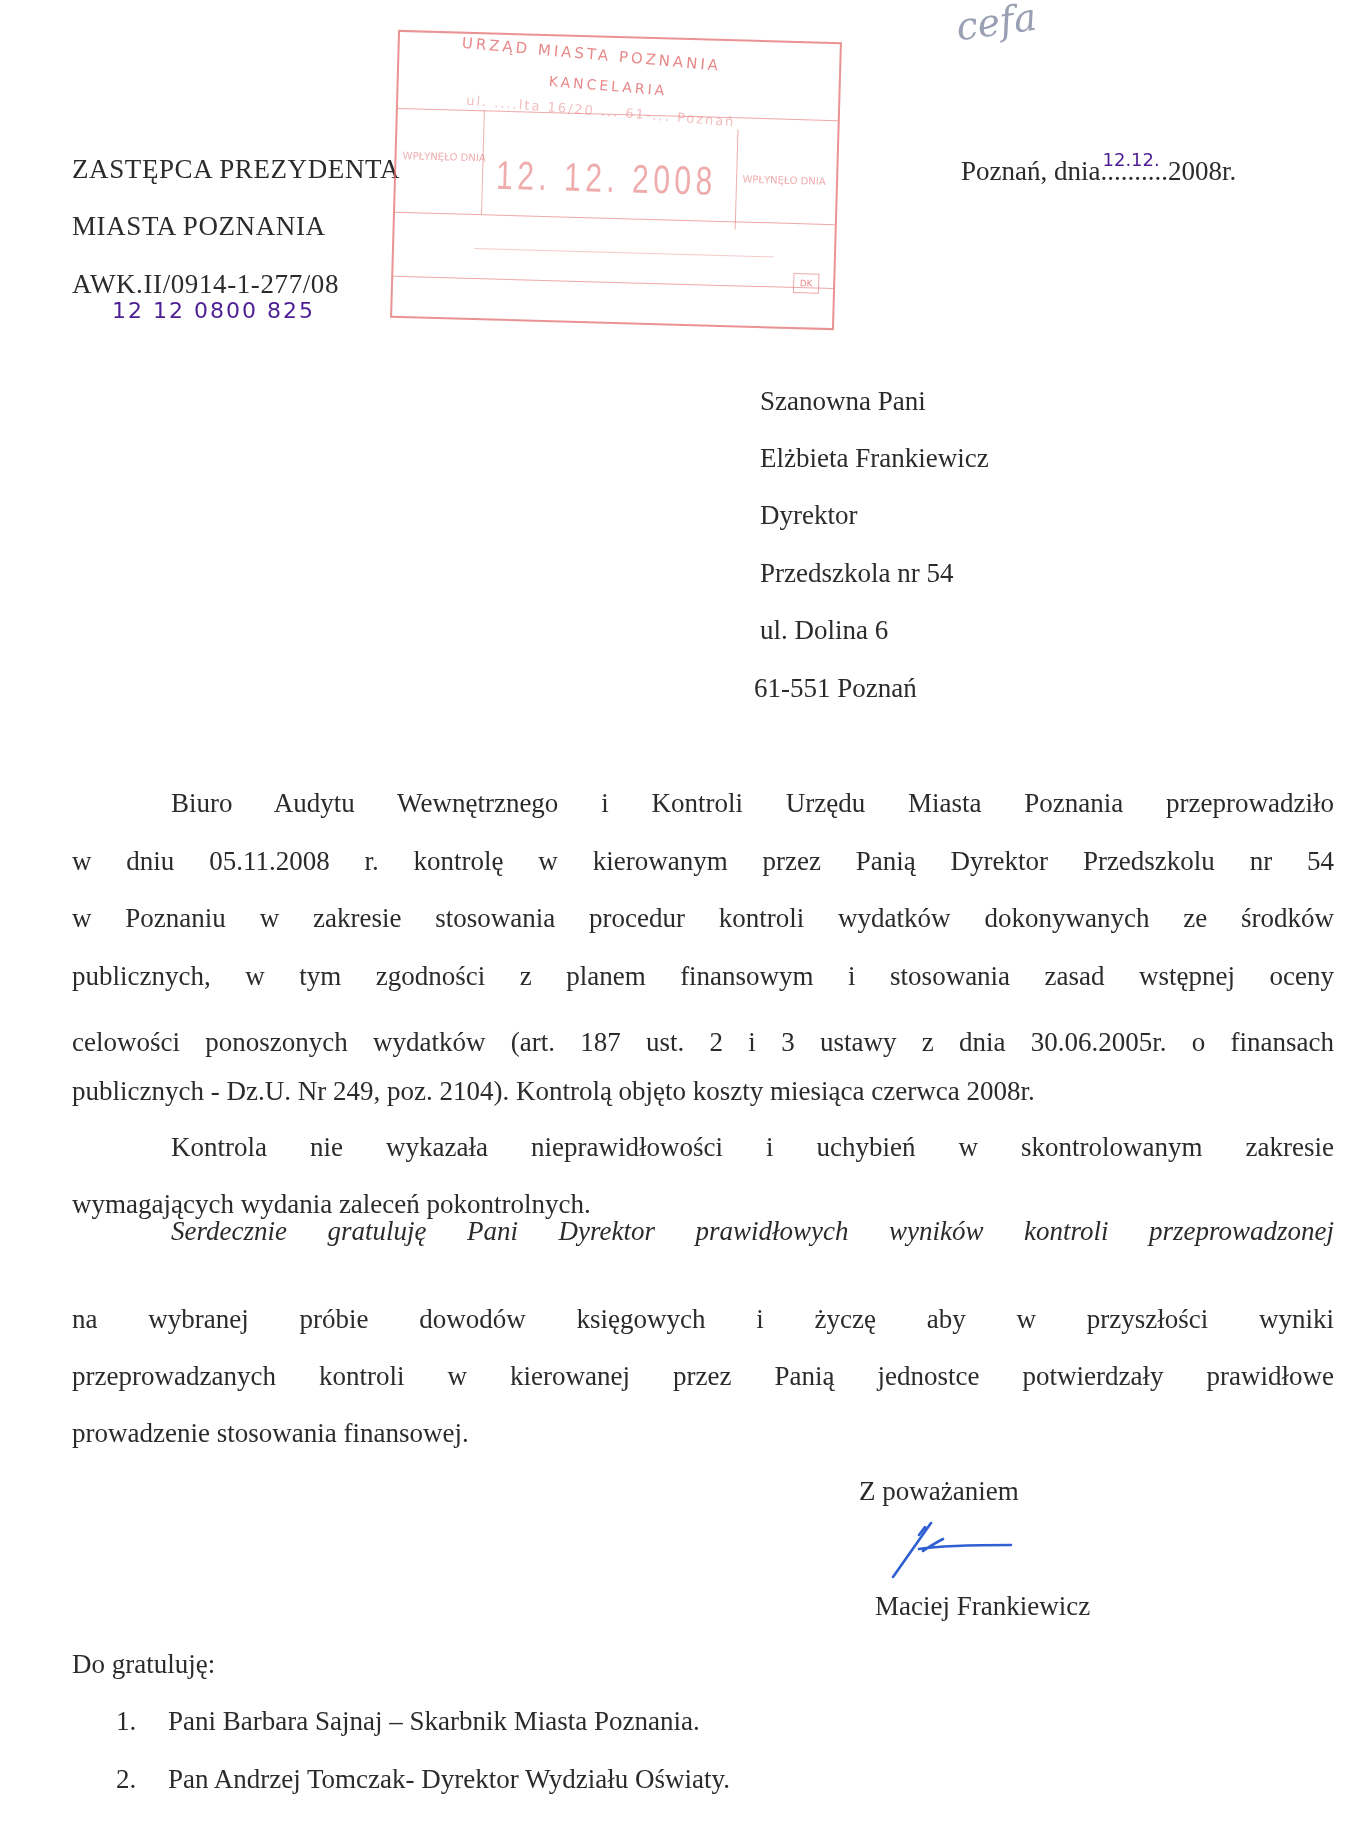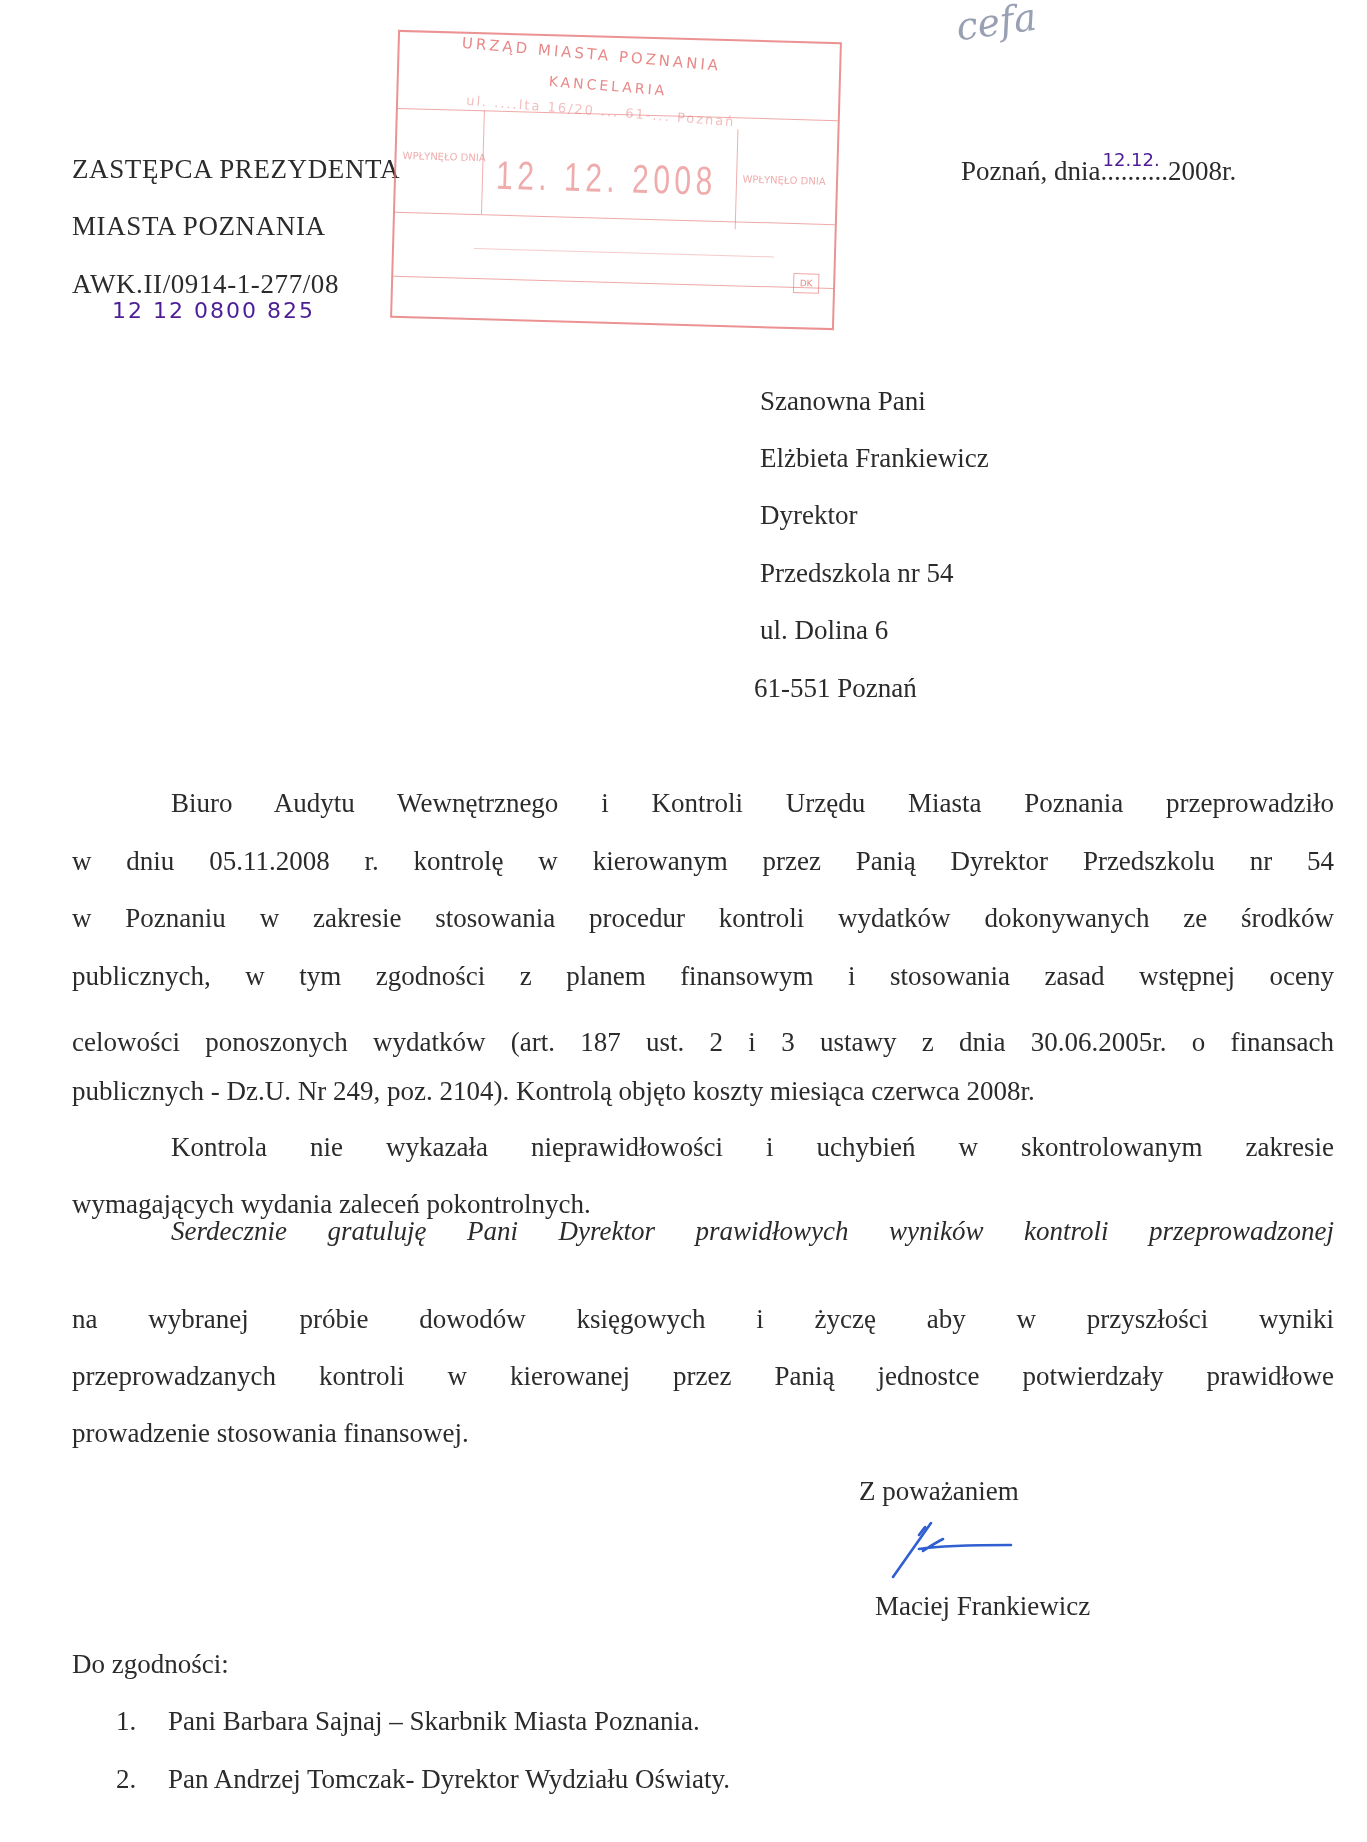--- a/index.html
+++ b/index.html
@@ -79,17 +79,17 @@
 <div class="abs txt body-line" style="top:1303px;">na wybranej próbie dowodów księgowych i życzę aby w przyszłości wyniki</div>
 <div class="abs txt body-line" style="top:1360px;">przeprowadzanych kontroli w kierowanej przez Panią jednostce  potwierdzały  prawidłowe</div>
 <div class="abs txt body-line last" style="top:1417px;">prowadzenie stosowania finansowej.</div>
 
 <div class="abs txt" style="left:859px; top:1475px;">Z poważaniem</div>
 <svg class="abs" style="left:885px; top:1515px;" width="140" height="70" viewBox="0 0 140 70">
   <path d="M8 62 L46 8 M40 12 L34 20 M38 36 Q50 28 58 24 M34 34 Q60 30 126 30" fill="none" stroke="#2f5fd0" stroke-width="2.6" stroke-linecap="round"></path>
 </svg>
 <div class="abs txt" style="left:875px; top:1590px;">Maciej Frankiewicz</div>
 
-<div class="abs txt" style="left:72px; top:1648px;">Do zgodności:</div>
+<div class="abs txt" style="left:72px; top:1648px;">Do gratuluję:</div>
 <div class="abs txt list-num" style="top:1705px;">1.</div>
 <div class="abs txt list-text" style="top:1705px;">Pani Barbara Sajnaj – Skarbnik Miasta Poznania.</div>
 <div class="abs txt list-num" style="top:1763px;">2.</div>
 <div class="abs txt list-text" style="top:1763px;">Pan Andrzej Tomczak- Dyrektor Wydziału Oświaty.</div>
 
 </body></html>

